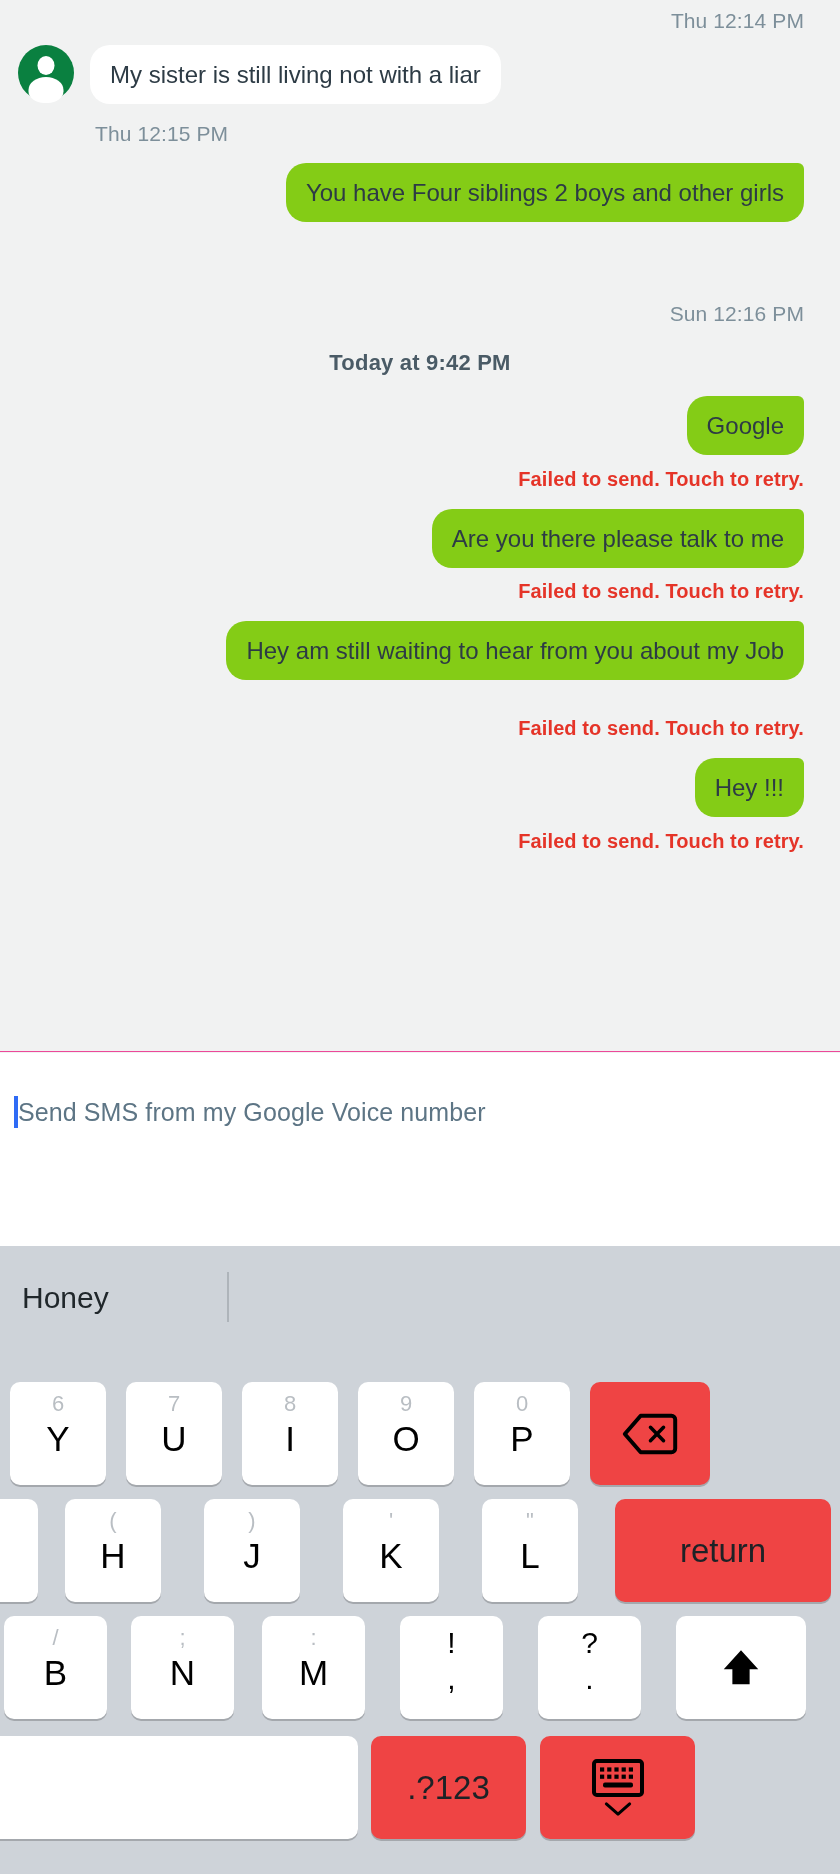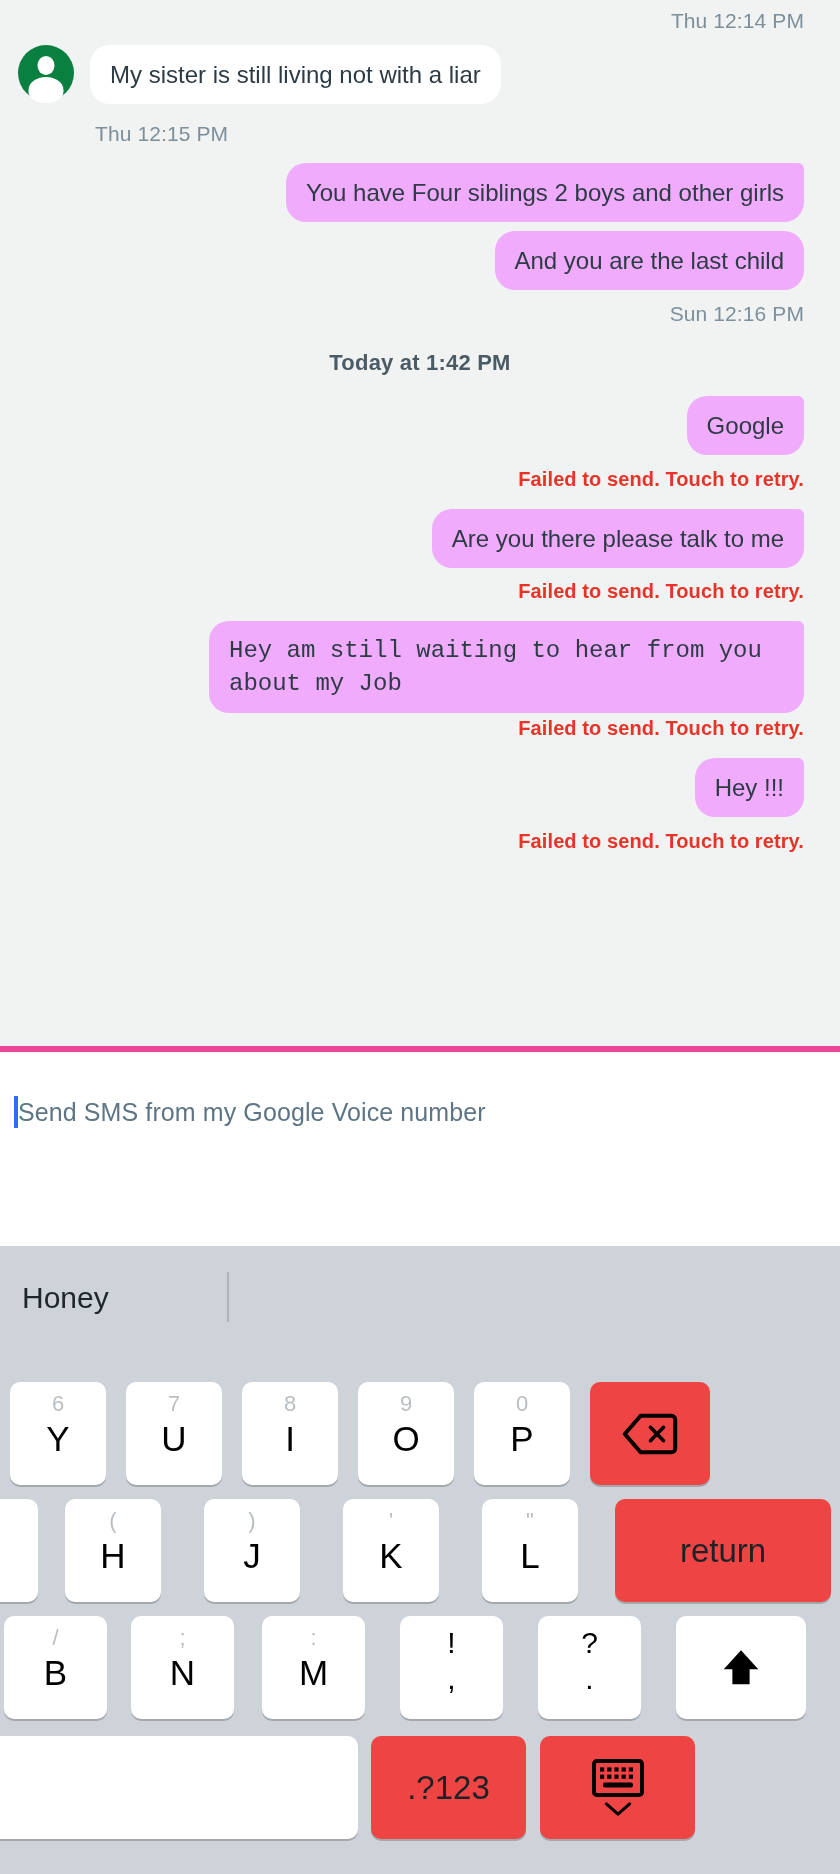--- a/index.html
+++ b/index.html
@@ -9,21 +9,21 @@
     background:#f1f2f2;
     overflow:hidden;
     position:relative;
   }
 
   
   #conversation {
     position:absolute; left:0; top:0; width:840px; height:1052px;
     background:#f1f2f2;
     padding:0 14px;
-    border-bottom:6px solid #ec4899;
+    border-bottom:1px solid #ec4899;
   }
 
   .ts {
     color:#7d8f9a;
     font-size:21px;
     line-height:26px;
     letter-spacing:0.1px;
   }
   .ts.right { text-align:right; }
   .ts.left  { text-align:left; }
@@ -53,21 +53,21 @@
   .bubble {
     font-size:24px;
     line-height:33px;
     color:#2d3b45;
     padding:13px 20px;
     border-radius:20px;
     max-width:600px;
     word-wrap:break-word;
   }
   .bubble.in  { background:#ffffff; border-bottom-left-radius:20px; }
-  .bubble.out { background:#f0abfc; border-top-right-radius:6px; }
+  .bubble.out { background:#84cc16; border-top-right-radius:6px; }
   .bubble.out.plain { border-top-right-radius:20px; }
 
   .failed {
     color:#e53428;
     font-size:20px;
     font-weight:bold;
     text-align:right;
     letter-spacing:0.1px;
   }
 
@@ -156,40 +156,37 @@
     <div class="avatar"></div>
     <div class="bubble in">My sister is still living  not with a liar</div>
   </div>
 
   <div class="ts left" style="position:absolute;left:95px;top:121px;width:400px;">Thu 12:15 PM</div>
 
   <div class="row out" style="position:absolute;left:18px;top:163px;width:786px;">
     <div class="bubble out">You have Four siblings 2 boys and other girls</div>
   </div>
 
-  <div class="row out" style="position:absolute;left:18px;top:231px;width:786px;">
-    <div class="bubble out plain">And you are the last child</div>
-  </div>
 
   <div class="ts right" style="position:absolute;left:18px;top:301px;width:786px;">Sun 12:16 PM</div>
 
-  <div class="daystamp" style="position:absolute;left:0;top:350px;width:840px;">Today at 1:42 PM</div>
+  <div class="daystamp" style="position:absolute;left:0;top:350px;width:840px;">Today at 9:42 PM</div>
 
   <div class="row out" style="position:absolute;left:18px;top:396px;width:786px;">
     <div class="bubble out">Google</div>
   </div>
   <div class="failed" style="position:absolute;left:18px;top:468px;width:786px;">Failed to send. Touch to retry.</div>
 
   <div class="row out" style="position:absolute;left:18px;top:509px;width:786px;">
     <div class="bubble out">Are you there please talk to me</div>
   </div>
   <div class="failed" style="position:absolute;left:18px;top:580px;width:786px;">Failed to send. Touch to retry.</div>
 
   <div class="row out" style="position:absolute;left:18px;top:621px;width:786px;">
-    <div class="bubble out" style="max-width:595px;font-family:Liberation Mono, monospace;">Hey am still waiting to hear from you about my Job</div>
+    <div class="bubble out" style="max-width:595px;">Hey am still waiting to hear from you about my Job</div>
   </div>
   <div class="failed" style="position:absolute;left:18px;top:717px;width:786px;">Failed to send. Touch to retry.</div>
 
   <div class="row out" style="position:absolute;left:18px;top:758px;width:786px;">
     <div class="bubble out">Hey !!!</div>
   </div>
   <div class="failed" style="position:absolute;left:18px;top:830px;width:786px;">Failed to send. Touch to retry.</div>
 
 </div>
 

